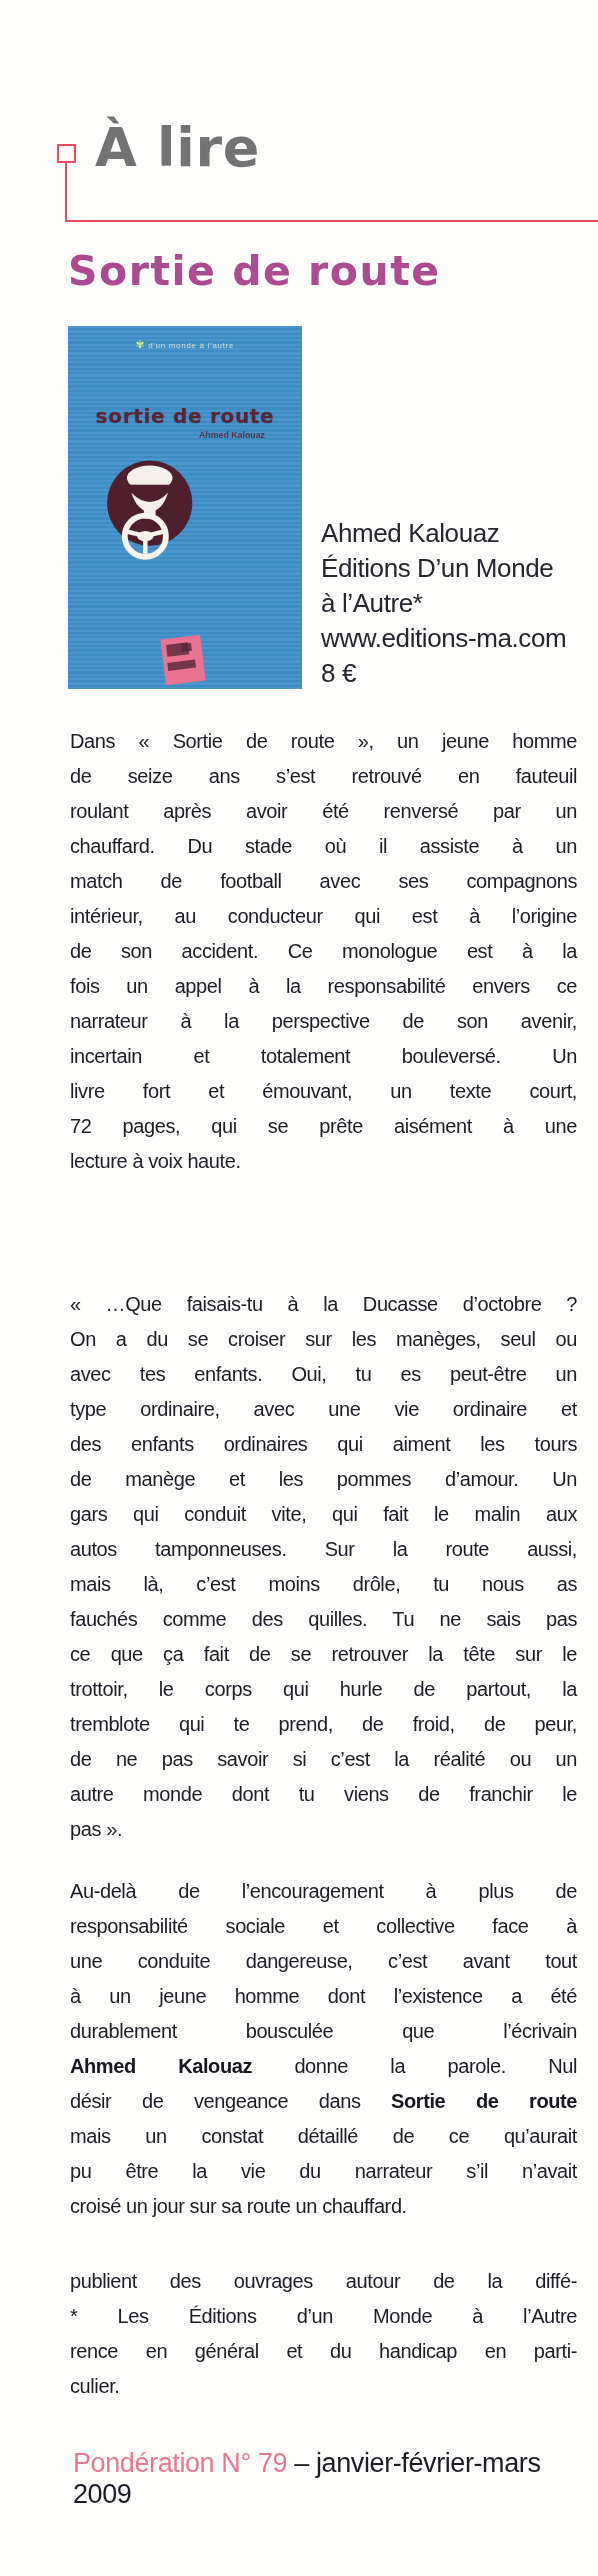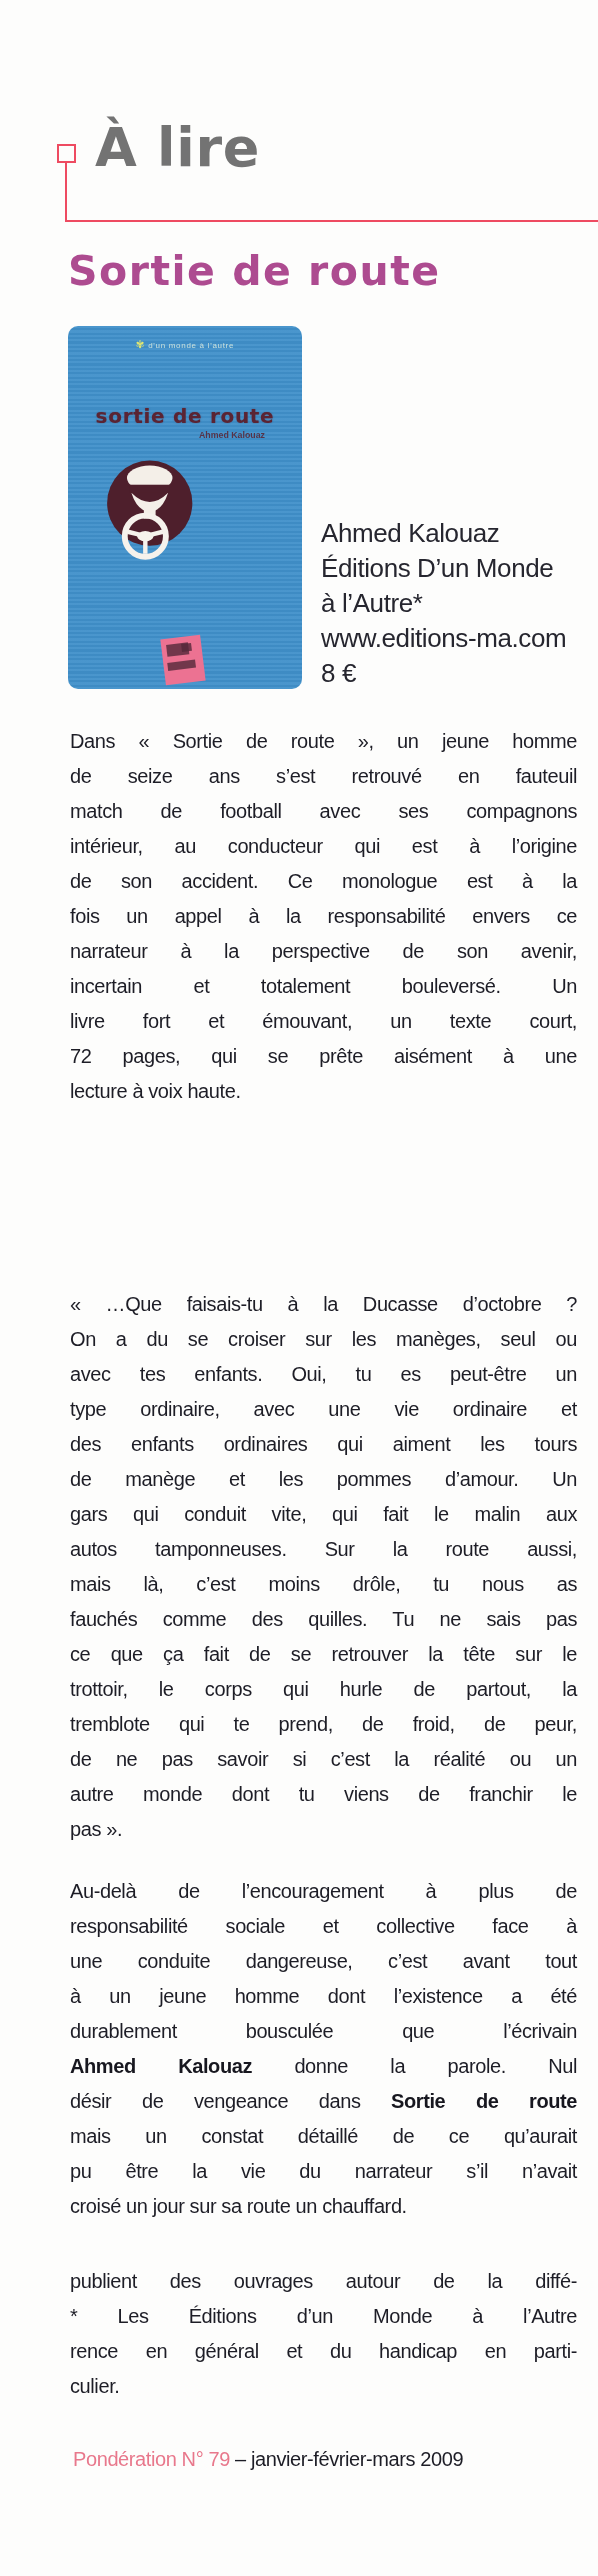--- a/index.html
+++ b/index.html
@@ -16,21 +16,21 @@
   .rule-h{position:absolute;left:65px;top:220px;width:534px;height:2.2px;background:#ee4b61;}
   .section-title{position:absolute;left:95px;top:116px;
     font-family:"DejaVu Sans",sans-serif;font-weight:bold;
     font-size:54px;color:#737373;letter-spacing:0.7px;}
   .article-title{position:absolute;left:68px;top:247px;
     font-family:"DejaVu Sans",sans-serif;font-weight:bold;
     font-size:41px;color:#ad4b90;letter-spacing:1.5px;}
   
   .cover{position:absolute;left:68px;top:326px;width:234px;height:363px;
     background:#4090ca;
-    background-image:repeating-linear-gradient(180deg,rgba(255,255,255,.05) 0 2.2px,rgba(0,0,0,.03) 2.2px 4.4px);border-radius:10px;}
+    background-image:repeating-linear-gradient(180deg,rgba(255,255,255,.05) 0 2.2px,rgba(0,0,0,.03) 2.2px 4.4px);}
   .cover-logo{position:absolute;left:0;top:11.8px;width:100%;text-align:center;
     font-size:8px;color:rgba(235,245,225,.8);letter-spacing:0.7px;}
   .cover-logo .flower{color:#e4e86e;font-size:10.3px;}
   .cover-title{position:absolute;left:0;top:78px;width:100%;text-align:center;
     font-family:"DejaVu Sans",sans-serif;font-weight:bold;font-size:20px;
     color:#5a2433;letter-spacing:0.7px;text-shadow:0 0 1.5px rgba(90,36,51,.5);}
   .cover-author{position:absolute;right:37px;top:104px;
     font-size:8.8px;font-weight:bold;color:#5a2433;opacity:.85;}
   .cover-art{position:absolute;left:0;top:0;}
   .stamp{position:absolute;left:95px;top:311px;width:40px;height:46px;
@@ -47,21 +47,21 @@
     font-size:20px;line-height:35px;color:#1d1d26;letter-spacing:-0.4px;}
   .para .line{text-align:justify;text-align-last:justify;}
   .para .line.last{text-align-last:left;}
   .italic{}
   .para strong{font-weight:bold;color:#17171f;}
   #para-1{top:724px;}
   #para-quote{top:1287px;}
   #para-3{top:1874px;}
   #para-footnote{top:2264px;}
   
-  .page-footer{position:absolute;left:73px;top:2448px;font-size:20px;letter-spacing:-0.4px;}
+  .page-footer{position:absolute;left:73px;top:2448px;font-size:27px;letter-spacing:-0.4px;}
   .journal-name{color:#e8788c;}
   .issue-date{color:#1d1d26;}
 </style>
 </head>
 <body>
 
 <div class="section-square"></div>
 <div class="connector-v"></div>
 <div class="rule-h"></div>
 <div class="section-title">À lire</div>
@@ -95,20 +95,22 @@
   <div>Ahmed Kalouaz</div>
   <div>Éditions D’un Monde</div>
   <div>à l’Autre*</div>
   <div>www.editions-ma.com</div>
   <div>8 €</div>
 </div>
 
 <div class="para" id="para-1">
     <div class="line">Dans « Sortie de route », un jeune homme</div>
     <div class="line">de seize ans s’est retrouvé en fauteuil</div>
+    <div class="line">roulant après avoir été renversé par un</div>
+    <div class="line">chauffard. Du stade où il assiste à un</div>
     <div class="line">match de football avec ses compagnons</div>
     <div class="line">intérieur, au conducteur qui est à l’origine</div>
     <div class="line">de son accident. Ce monologue est à la</div>
     <div class="line">fois un appel à la responsabilité envers ce</div>
     <div class="line">narrateur à la perspective de son avenir,</div>
     <div class="line">incertain et totalement bouleversé. Un</div>
     <div class="line">livre fort et émouvant, un texte court,</div>
     <div class="line">72 pages, qui se prête aisément à une</div>
     <div class="line last">lecture à voix haute.</div>
   </div>

